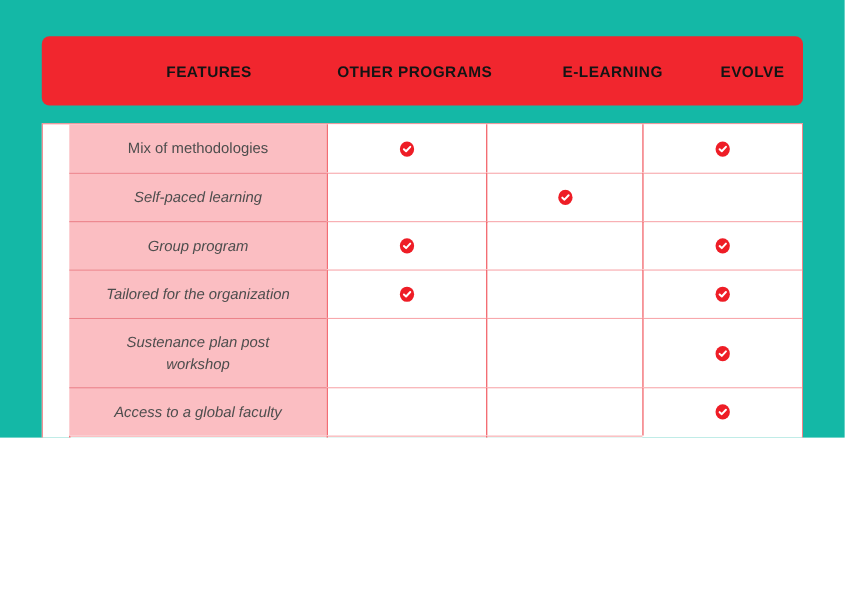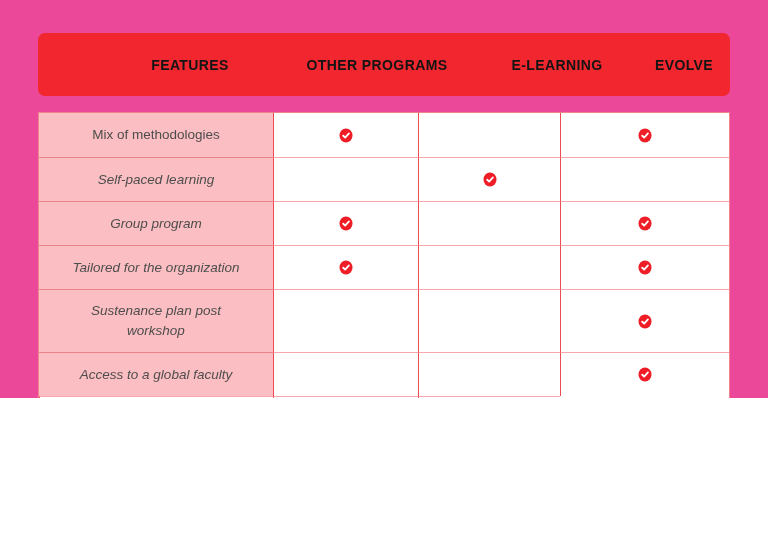--- a/index.html
+++ b/index.html
@@ -5,21 +5,21 @@
   html, body {
     margin: 0;
     padding: 0;
     background: #ffffff;
     font-family: "Liberation Sans", "DejaVu Sans", sans-serif;
   }
   .canvas {
     position: relative;
     width: 768px;
     height: 398px;
-    background: #ec4899;
+    background: #14b8a6;
     overflow: hidden;
   }
 
   
   .header-bar {
     position: absolute;
     left: 38px;
     top: 33px;
     width: 692px;
     height: 63px;
@@ -47,20 +47,21 @@
     left: 38px;
     top: 112px;
     width: 692px;
     border: 1.5px solid #f0848b;
     box-sizing: border-box;
     background: #ffffff;
   }
   .row {
     display: grid;
     grid-template-columns: 234px 145px 142px 1fr;
+    margin-left: 24px;
   }
   .cell {
     box-sizing: border-box;
     min-height: 44px;
     display: flex;
     align-items: center;
     justify-content: center;
     padding: 11px 8px;
   }
   .feature-cell {

